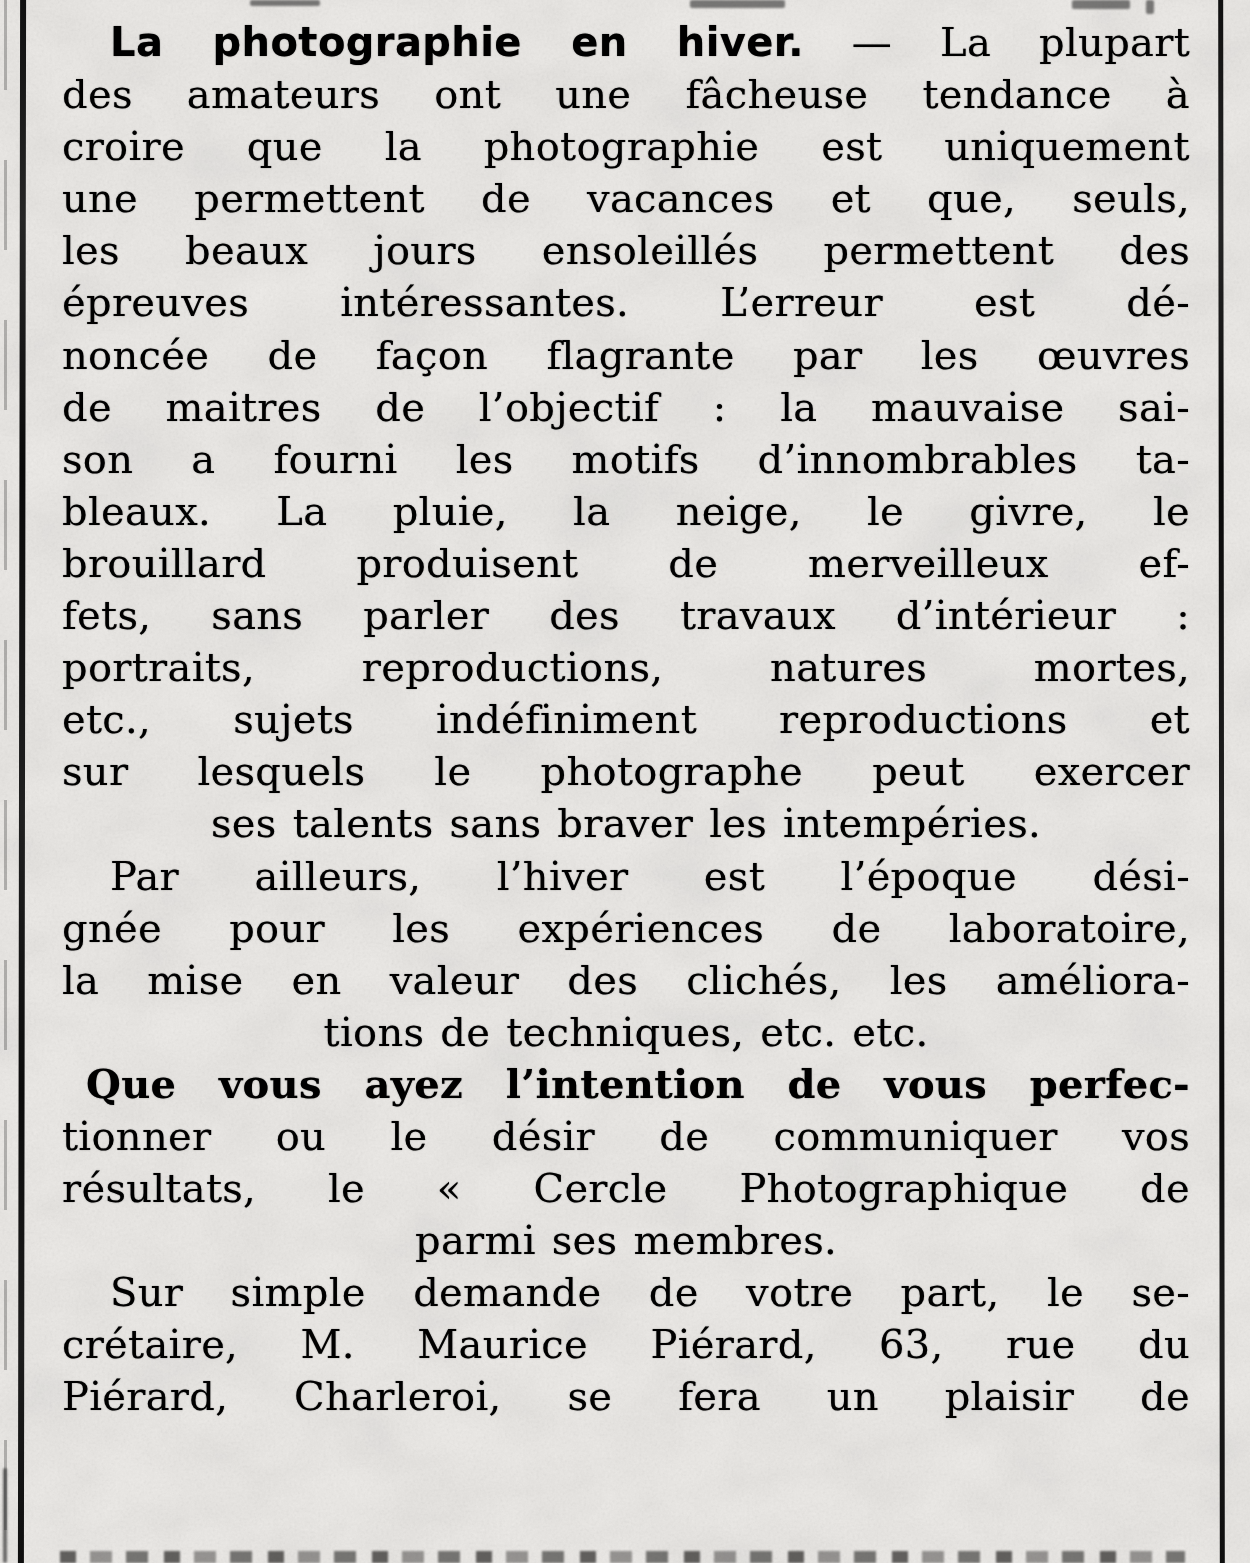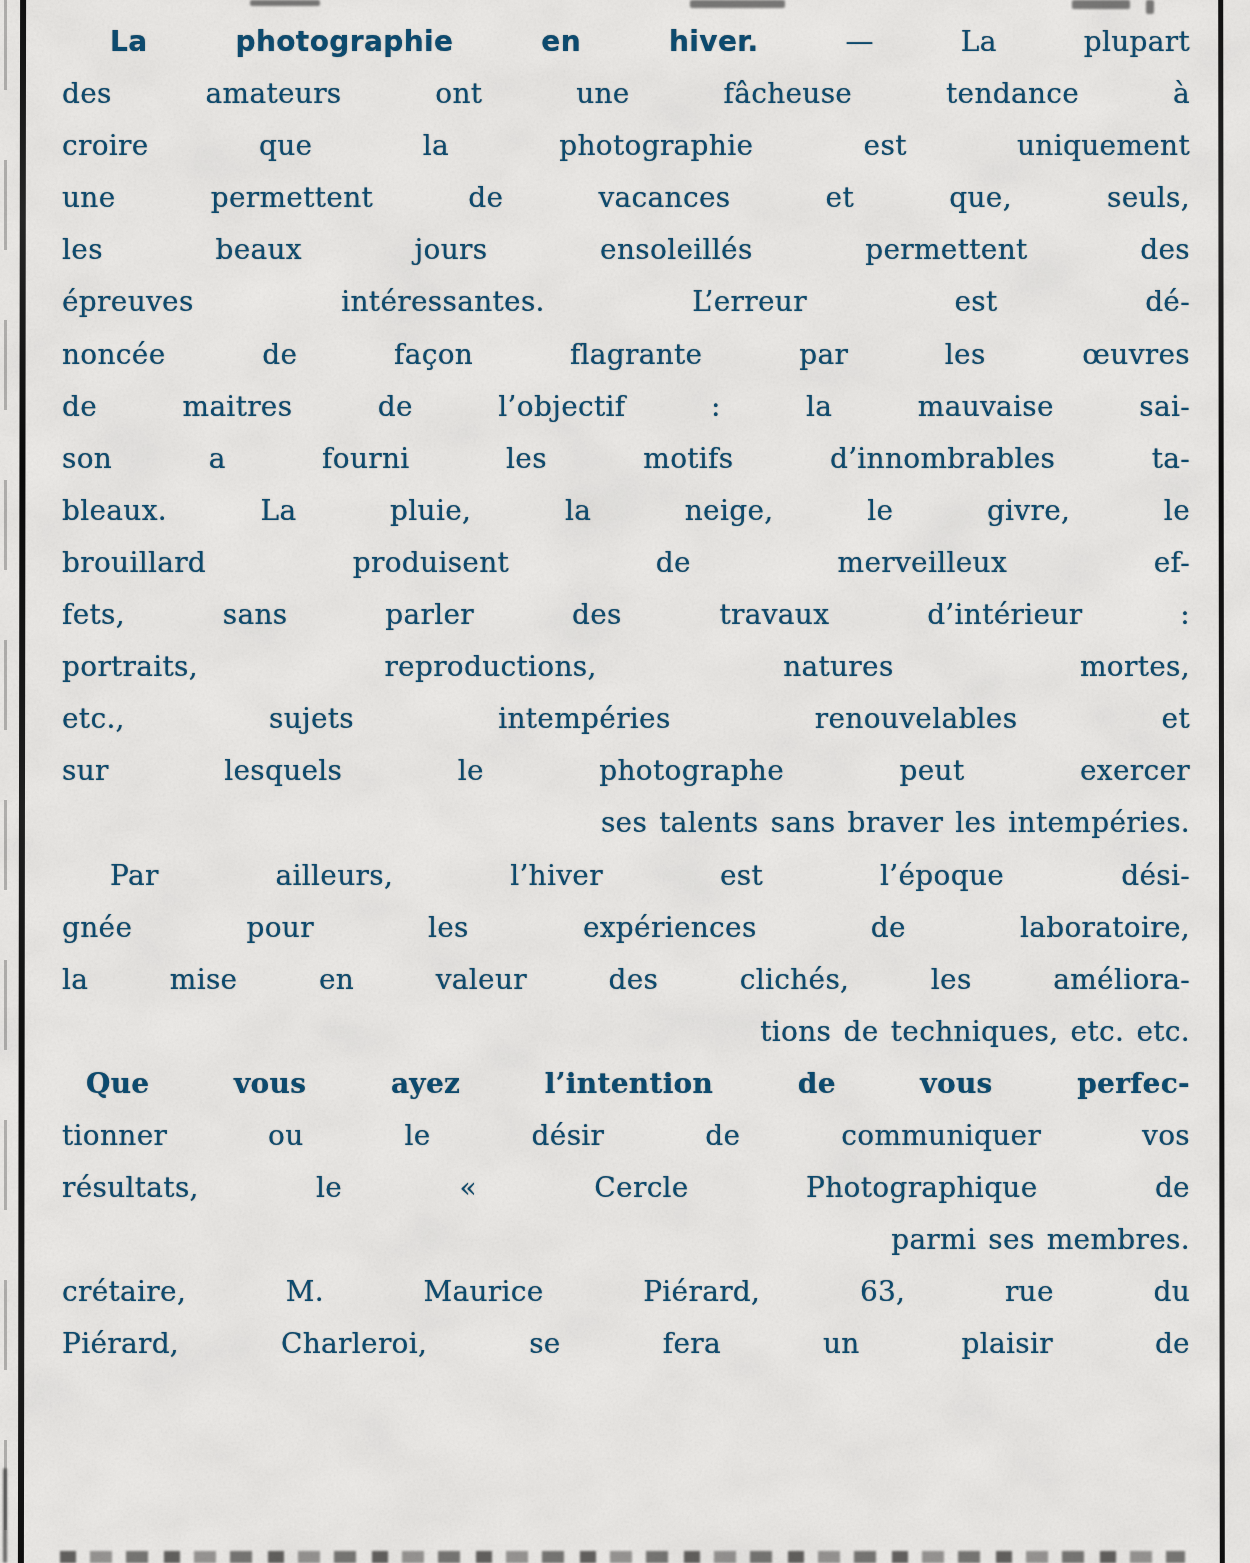--- a/index.html
+++ b/index.html
@@ -13,28 +13,28 @@
   
   .rule{position:absolute;top:0;height:100%;background:linear-gradient(180deg,#101010 0%,#262626 14%,#090909 30%,#202020 52%,#0b0b0b 70%,#1d1d1d 86%,#0e0e0e 100%);filter:blur(.5px);}
   .rule-left{left:19px;width:6px;transform:skewX(-0.08deg);}
   .rule-right{left:1219px;width:5px;transform:skewX(0.06deg);}
   .rule-edge{position:absolute;left:4px;top:0;width:3px;height:100%;opacity:.28;
     background:repeating-linear-gradient(180deg,#222 0 90px,transparent 90px 160px);
     filter:blur(.6px);}
   
   .content{
     position:absolute;left:62px;top:16px;width:1128px;
-    color:#0c4a6e;font-size:28px;line-height:52.1px;
+    color:#000000;font-size:40px;line-height:52.1px;
     letter-spacing:.3px;word-spacing:3px;
     filter:blur(.38px);
     text-shadow:0 0 1.2px rgba(10,10,10,.55);
   }
   .line{min-height:52.1px;}
   .line.j{text-align:justify;text-align-last:justify;}
-  .line.nj{text-align:right;}
+  .line.nj{text-align:center;}
   .line.ind{text-indent:48px;}
   .line.ind-sm{text-indent:24px;font-weight:bold;}
   .seg-heading{font-family:"DejaVu Sans", sans-serif;font-weight:700;letter-spacing:.4px;}
   
   .frag{position:absolute;background:#1d1d1d;filter:blur(1.1px);opacity:.55;border-radius:2px;}
   .cut-strip{
     position:absolute;left:60px;top:1551px;width:1125px;height:12px;
     background:
       repeating-linear-gradient(90deg,rgba(25,24,22,.65) 0 16px,transparent 16px 30px,rgba(25,24,22,.4) 30px 52px,transparent 52px 66px,rgba(25,24,22,.55) 66px 88px,transparent 88px 104px);
     filter:blur(1px);
@@ -88,28 +88,29 @@
       <div class="line j"><span>une permettent de vacances et que, seuls,</span></div>
       <div class="line j"><span>les beaux jours ensoleillés permettent des</span></div>
       <div class="line j"><span>épreuves intéressantes. L’erreur est dé-</span></div>
       <div class="line j"><span>noncée de façon flagrante par les œuvres</span></div>
       <div class="line j"><span>de maitres de l’objectif : la mauvaise sai-</span></div>
       <div class="line j"><span>son a fourni les motifs d’innombrables ta-</span></div>
       <div class="line j"><span>bleaux. La pluie, la neige, le givre, le</span></div>
       <div class="line j"><span>brouillard produisent de merveilleux ef-</span></div>
       <div class="line j"><span>fets, sans parler des travaux d’intérieur :</span></div>
       <div class="line j"><span>portraits, reproductions, natures mortes,</span></div>
-      <div class="line j"><span>etc., sujets intempéries renouvelables et</span></div>
+      <div class="line j"><span>etc., sujets indéfiniment reproductions et</span></div>
       <div class="line j"><span>sur lesquels le photographe peut exercer</span></div>
       <div class="line nj"><span>ses talents sans braver les intempéries.</span></div>
       <div class="line j ind"><span>Par ailleurs, l’hiver est l’époque dési-</span></div>
       <div class="line j"><span>gnée pour les expériences de laboratoire,</span></div>
       <div class="line j"><span>la mise en valeur des clichés, les améliora-</span></div>
       <div class="line nj"><span>tions de techniques, etc. etc.</span></div>
       <div class="line j ind-sm"><span>Que vous ayez l’intention de vous perfec-</span></div>
       <div class="line j"><span>tionner ou le désir de communiquer vos</span></div>
       <div class="line j"><span>résultats, le « Cercle Photographique de</span></div>
       <div class="line nj"><span>parmi ses membres.</span></div>
+      <div class="line j ind"><span>Sur simple demande de votre part, le se-</span></div>
       <div class="line j"><span>crétaire, M. Maurice Piérard, 63, rue du</span></div>
       <div class="line j"><span>Piérard, Charleroi, se fera un plaisir de</span></div>
     </div>
 
 </div>
 
 </body></html>

